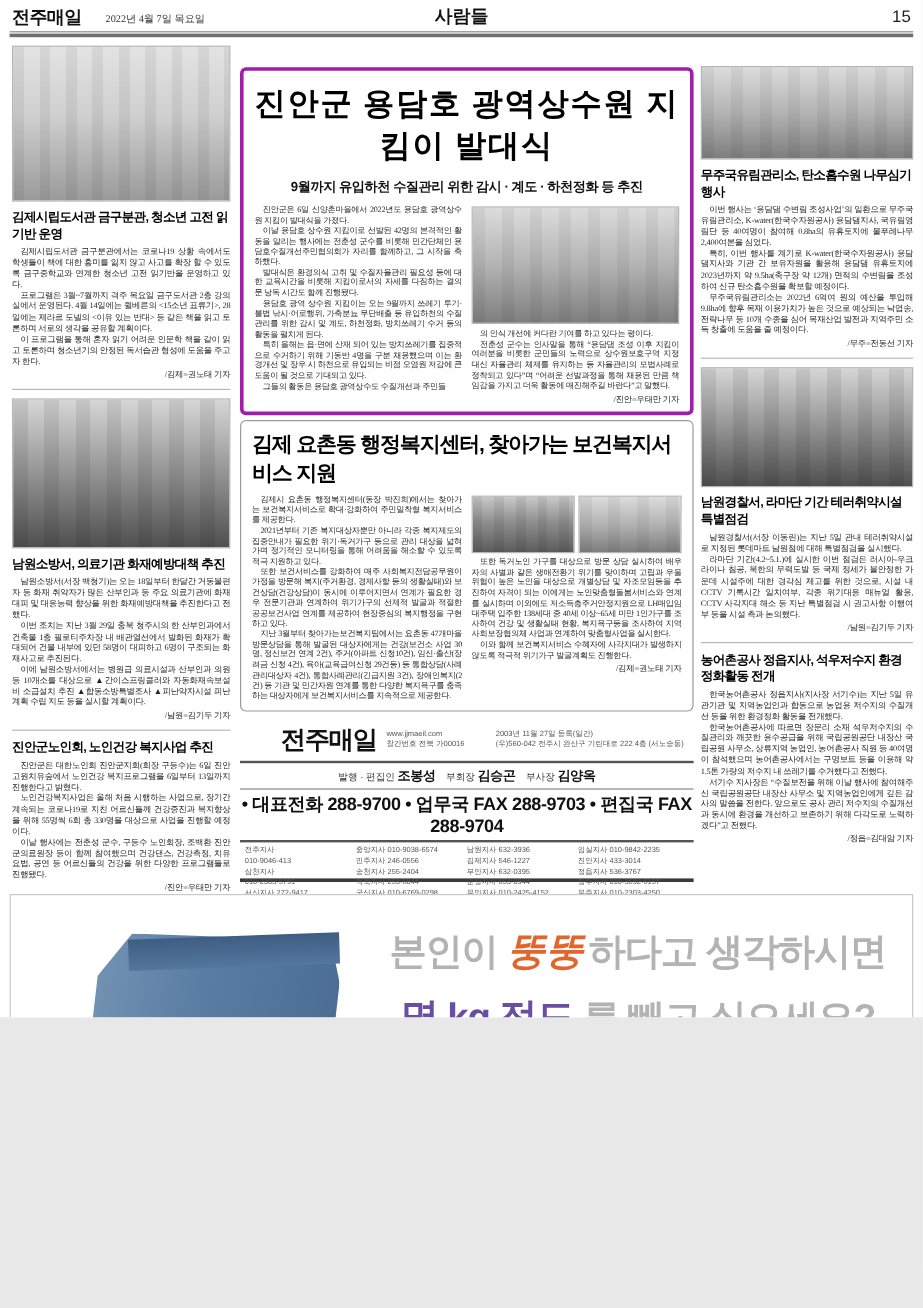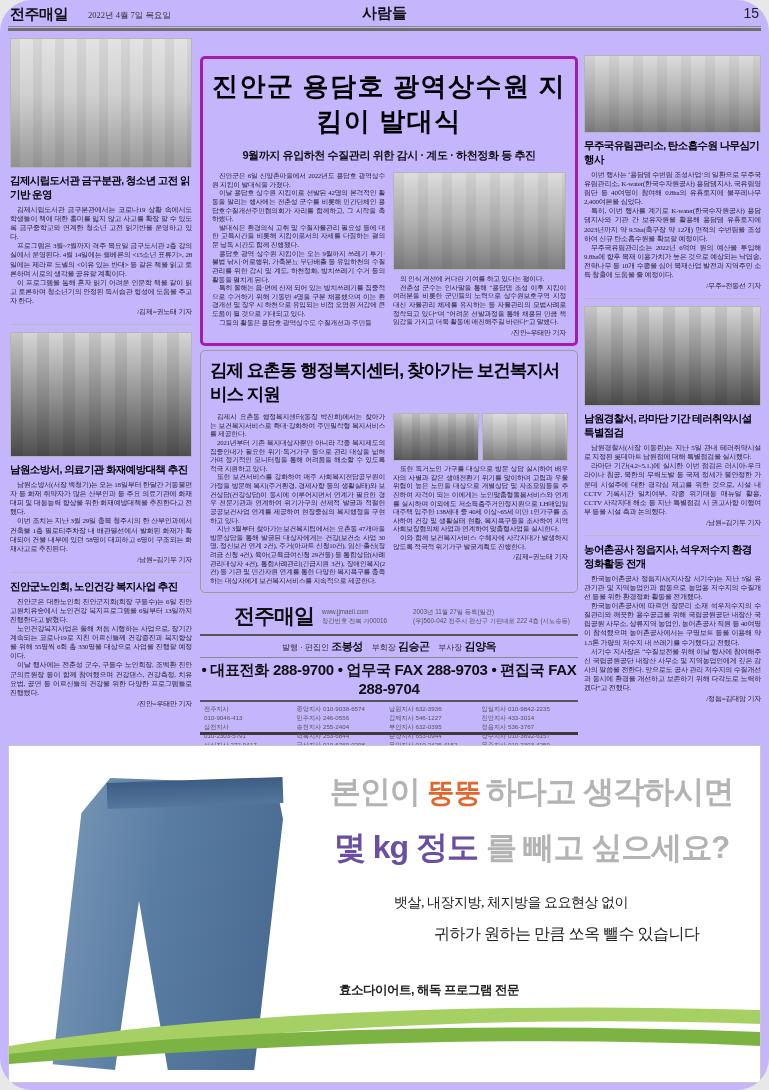--- a/index.html
+++ b/index.html
@@ -1,17 +1,17 @@
 <!DOCTYPE html>
 <html><head>
 <meta charset="utf-8">
 <style>
   * { margin:0; padding:0; box-sizing:border-box; }
   body { background:#e8e8e8; font-family:"Liberation Serif", serif; }
-  .page { position:relative; width:769px; height:1090px; background:#c4b5fd; margin:0 auto; overflow:hidden;border-radius:32px; }
+  .page { position:relative; width:769px; height:848px; background:#ffffff; margin:0 auto; overflow:hidden; }
 
   
   .hdr { position:absolute; top:3px; left:10px; right:10px; height:22px; }
   .hdr-logo { position:absolute; left:0; top:2px; font-family:"Liberation Sans",sans-serif; font-weight:bold; font-size:15px; letter-spacing:-0.5px; color:#111; }
   .hdr-date { position:absolute; left:78px; top:7px; font-size:8.5px; color:#333; }
   .hdr-section { position:absolute; left:0; right:0; text-align:center; top:1px; font-family:"Liberation Sans",sans-serif; font-weight:bold; font-size:15px; color:#111; }
   .hdr-page { position:absolute; right:0; top:2px; font-family:"Liberation Sans",sans-serif; font-size:14px; color:#222; }
   .hdr-rule { position:absolute; top:26px; left:8px; right:8px; height:5px; border-top:1px solid #8a8a8a; }
   .hdr-rule::after { content:""; display:block; margin-top:1px; height:3px; background:#6e6e6e; }
 
@@ -60,21 +60,21 @@
   
   .ad { position:absolute; left:8px; top:745px; width:753px; height:338px; border:1px solid #c9c9c9; background:#fff; overflow:hidden; }
   .jeans-wrap { position:absolute; left:6px; top:4px; width:310px; height:328px; }
   .jeans { position:absolute; left:28px; top:28px; width:240px; height:292px;
            background:linear-gradient(100deg,#7e9cbb 0%,#5a7da3 45%,#46688f 100%);
            clip-path:polygon(28% 0, 97% 2%, 100% 14%, 88% 100%, 52% 100%, 40% 42%, 30% 100%, 4% 98%, 16% 12%); }
   .jeans-band { position:absolute; left:92px; top:30px; width:176px; height:26px; background:linear-gradient(180deg,#3e5d82,#54779e); transform:rotate(-2deg); }
   .ad-l1 { position:absolute; left:300px; top:25px; width:445px; text-align:center; font-family:"Liberation Sans",sans-serif; font-weight:bold; white-space:nowrap; }
   .ad-l2 { position:absolute; left:300px; top:80px; width:445px; text-align:center; font-family:"Liberation Sans",sans-serif; font-weight:bold; white-space:nowrap; }
   .ad-gray { font-size:31px; letter-spacing:-1px; }
-  .ad-hl1 { font-size:27px; letter-spacing:0px; }
+  .ad-hl1 { font-size:32px; letter-spacing:0px;font-style:italic; }
   .ad-hl2 { font-size:32px; letter-spacing:-1px;text-align:right; }
   .ad-l3 { position:absolute; left:385px; top:148px; font-size:14px; color:#222; letter-spacing:-0.5px; }
   .ad-l4 { position:absolute; left:425px; top:178px; font-size:16px; color:#222; letter-spacing:-0.5px; }
   .ad-spec { position:absolute; left:330px; top:236px; font-family:"Liberation Sans",sans-serif; font-weight:bold; font-size:12.5px; color:#222; letter-spacing:-0.5px; }
   .ad-contact { position:absolute; left:505px; top:218px; font-family:"Liberation Sans",sans-serif; font-size:11px; color:#333; line-height:1.55; }
   .ad-swoosh { position:absolute; left:0; bottom:18px; width:753px; height:80px; }
 </style>
 </head>
 <body>
 
@@ -96,20 +96,21 @@
       <p class="body-p">프로그램은 3월~7월까지 격주 목요일 금구도서관 2층 강의실에서 운영된다. 4월 14일에는 쥘베른의 &lt;15소년 표류기&gt;, 28일에는 제라르 도넬의 &lt;이유 있는 반대&gt; 등 같은 책을 읽고 토론하며 서로의 생각을 공유할 계획이다.</p>
       <p class="body-p">이 프로그램을 통해 혼자 읽기 어려운 인문학 책을 같이 읽고 토론하며 청소년기의 안정된 독서습관 형성에 도움을 주고자 한다.</p>
       <div class="byline">/김제=권노태 기자</div>
     </div>
     <div class="divider"></div>
     <div>
       <div class="photo ph-b" style="height:125px;"></div>
       <div class="head-s">남원소방서, 의료기관 화재예방대책 추진</div>
       <p class="body-p">남원소방서(서장 백청기)는 오는 18일부터 한달간 거동불편자 등 화재 취약자가 많은 산부인과 등 주요 의료기관에 화재대피 및 대응능력 향상을 위한 화재예방대책을 추진한다고 전했다.</p>
       <p class="body-p">이번 조치는 지난 3월 29일 충북 청주시의 한 산부인과에서 건축물 1층 필로티주차장 내 배관열선에서 발화된 화재가 확대되어 건물 내부에 있던 58명이 대피하고 6명이 구조되는 화재사고로 추진된다.</p>
+      <p class="body-p">이에 남원소방서에서는 병원급 의료시설과 산부인과 의원 등 10개소를 대상으로 ▲간이스프링클러와 자동화재속보설비 소급설치 추진 ▲합동소방특별조사 ▲피난약자시설 피난계획 수립 지도 등을 실시할 계획이다.</p>
       <div class="byline">/남원=김기두 기자</div>
     </div>
     <div class="divider"></div>
     <div>
       <div class="head-s">진안군노인회, 노인건강 복지사업 추진</div>
       <p class="body-p">진안군은 대한노인회 진안군지회(회장 구등수)는 6일 진안고원치유숲에서 노인건강 복지프로그램을 6일부터 13일까지 진행한다고 밝혔다.</p>
       <p class="body-p">노인건강복지사업은 올해 처음 시행하는 사업으로, 장기간 계속되는 코로나19로 지친 어르신들께 건강증진과 복지향상을 위해 55명씩 6회 총 330명을 대상으로 사업을 진행할 예정이다.</p>
       <p class="body-p">이날 행사에는 전춘성 군수, 구등수 노인회장, 조백환 진안군의료원장 등이 함께 참여했으며 건강댄스, 건강측정, 치유요법, 공연 등 어르신들의 건강을 위한 다양한 프로그램들로 진행됐다.</p>
       <div class="byline">/진안=우태만 기자</div>
     </div>

